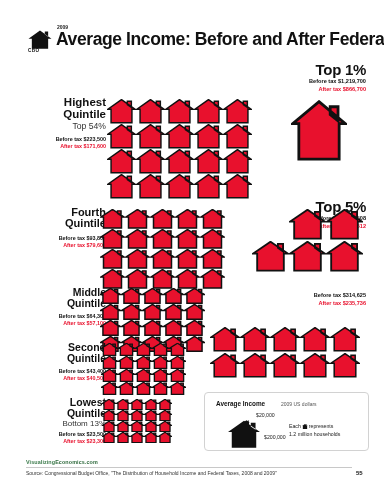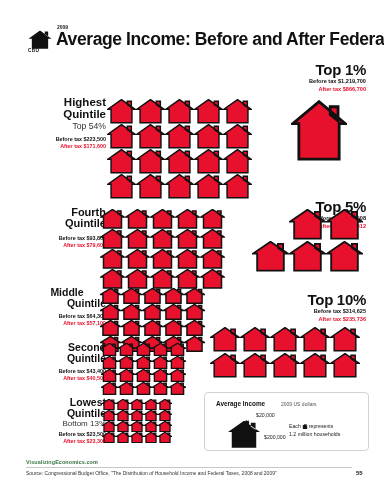--- a/index.html
+++ b/index.html
@@ -300,21 +300,21 @@
       <span class="house" style="width:25px;height:20px;">
           <svg viewBox="0 0 100 86" preserveAspectRatio="none">
             <path d="M50 2 L97 35 L86 35 L86 82 L14 82 L14 35 L3 35 Z M70 8 L70 19 L84 29 L84 8 Z" fill="#e8112d" stroke="#111111" stroke-width="6"></path>
           </svg>
         </span>
     </div>
   </div>
 
   <div class="qgroup">
     <div class="qlabel" style="left:28px; top:287px; width:78px;">
-      <div class="qname" style="font-size:10.5px;text-align:center;">Middle</div>
+      <div class="qname" style="font-size:10.5px;">Middle</div>
       <div class="qname" style="font-size:10.5px;">Quintile</div>
       <div class="qbefore" style="margin-top:4px;">Before tax $64,300</div>
       <div class="qafter">After tax $57,100</div>
     </div>
     <div class="qgrid" style="left:100px; top:288px; width:105px;">
       <span class="house" style="width:21px;height:16px;">
           <svg viewBox="0 0 100 86" preserveAspectRatio="none">
             <path d="M50 2 L97 35 L86 35 L86 82 L14 82 L14 35 L3 35 Z M70 8 L70 19 L84 29 L84 8 Z" fill="#e8112d" stroke="#111111" stroke-width="7"></path>
           </svg>
         </span>
@@ -686,21 +686,20 @@
       <span class="house" style="width:37px;height:31px;">
           <svg viewBox="0 0 100 86" preserveAspectRatio="none">
             <path d="M50 2 L97 35 L86 35 L86 82 L14 82 L14 35 L3 35 Z M70 8 L70 19 L84 29 L84 8 Z" fill="#e8112d" stroke="#111111" stroke-width="5"></path>
           </svg>
         </span>
     </div>
   </div>
 
   <div class="tgroup">
     <div class="tlabel" style="left:262px; top:292px; width:104px;">
-      <div class="tname">Top 10%</div>
       <div class="tbefore">Before tax $314,625</div>
       <div class="tafter">After tax $235,736</div>
     </div>
     <div class="trow" style="left:210px; top:327px;">
       <span class="house" style="width:30px;height:25px;">
           <svg viewBox="0 0 100 86" preserveAspectRatio="none">
             <path d="M50 2 L97 35 L86 35 L86 82 L14 82 L14 35 L3 35 Z M70 8 L70 19 L84 29 L84 8 Z" fill="#e8112d" stroke="#111111" stroke-width="5"></path>
           </svg>
         </span>
       <span class="house" style="width:30px;height:25px;">

